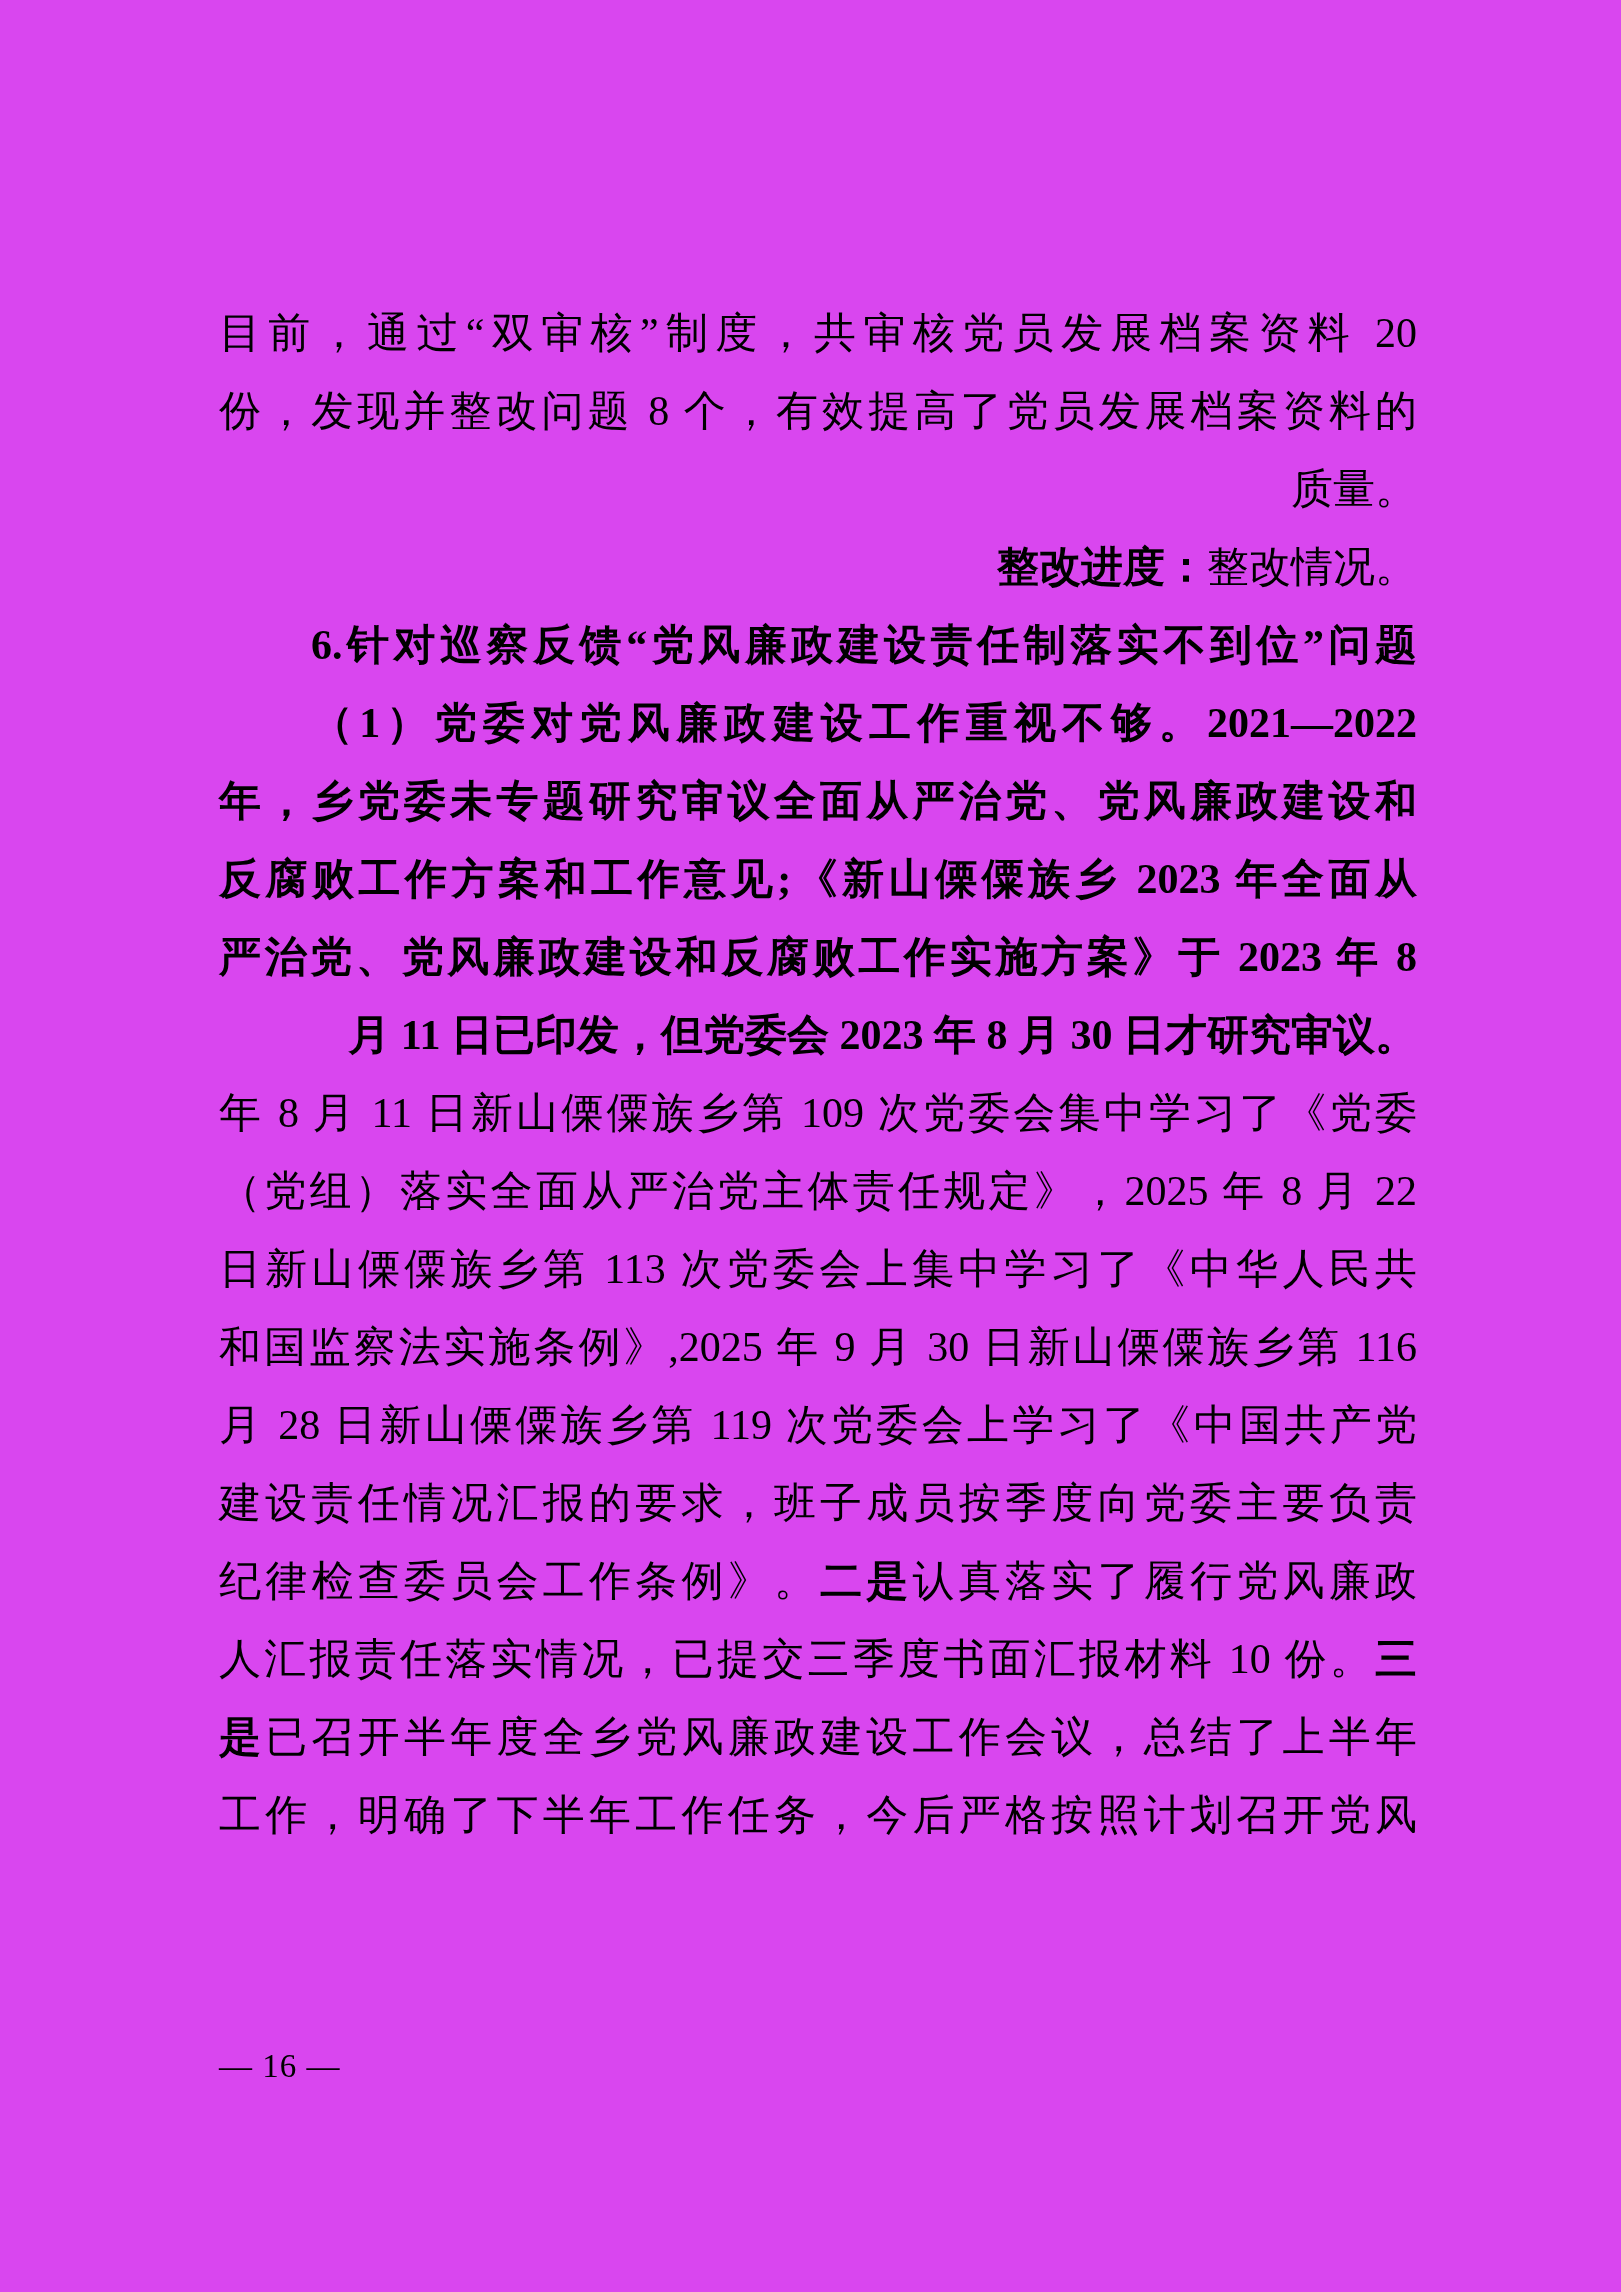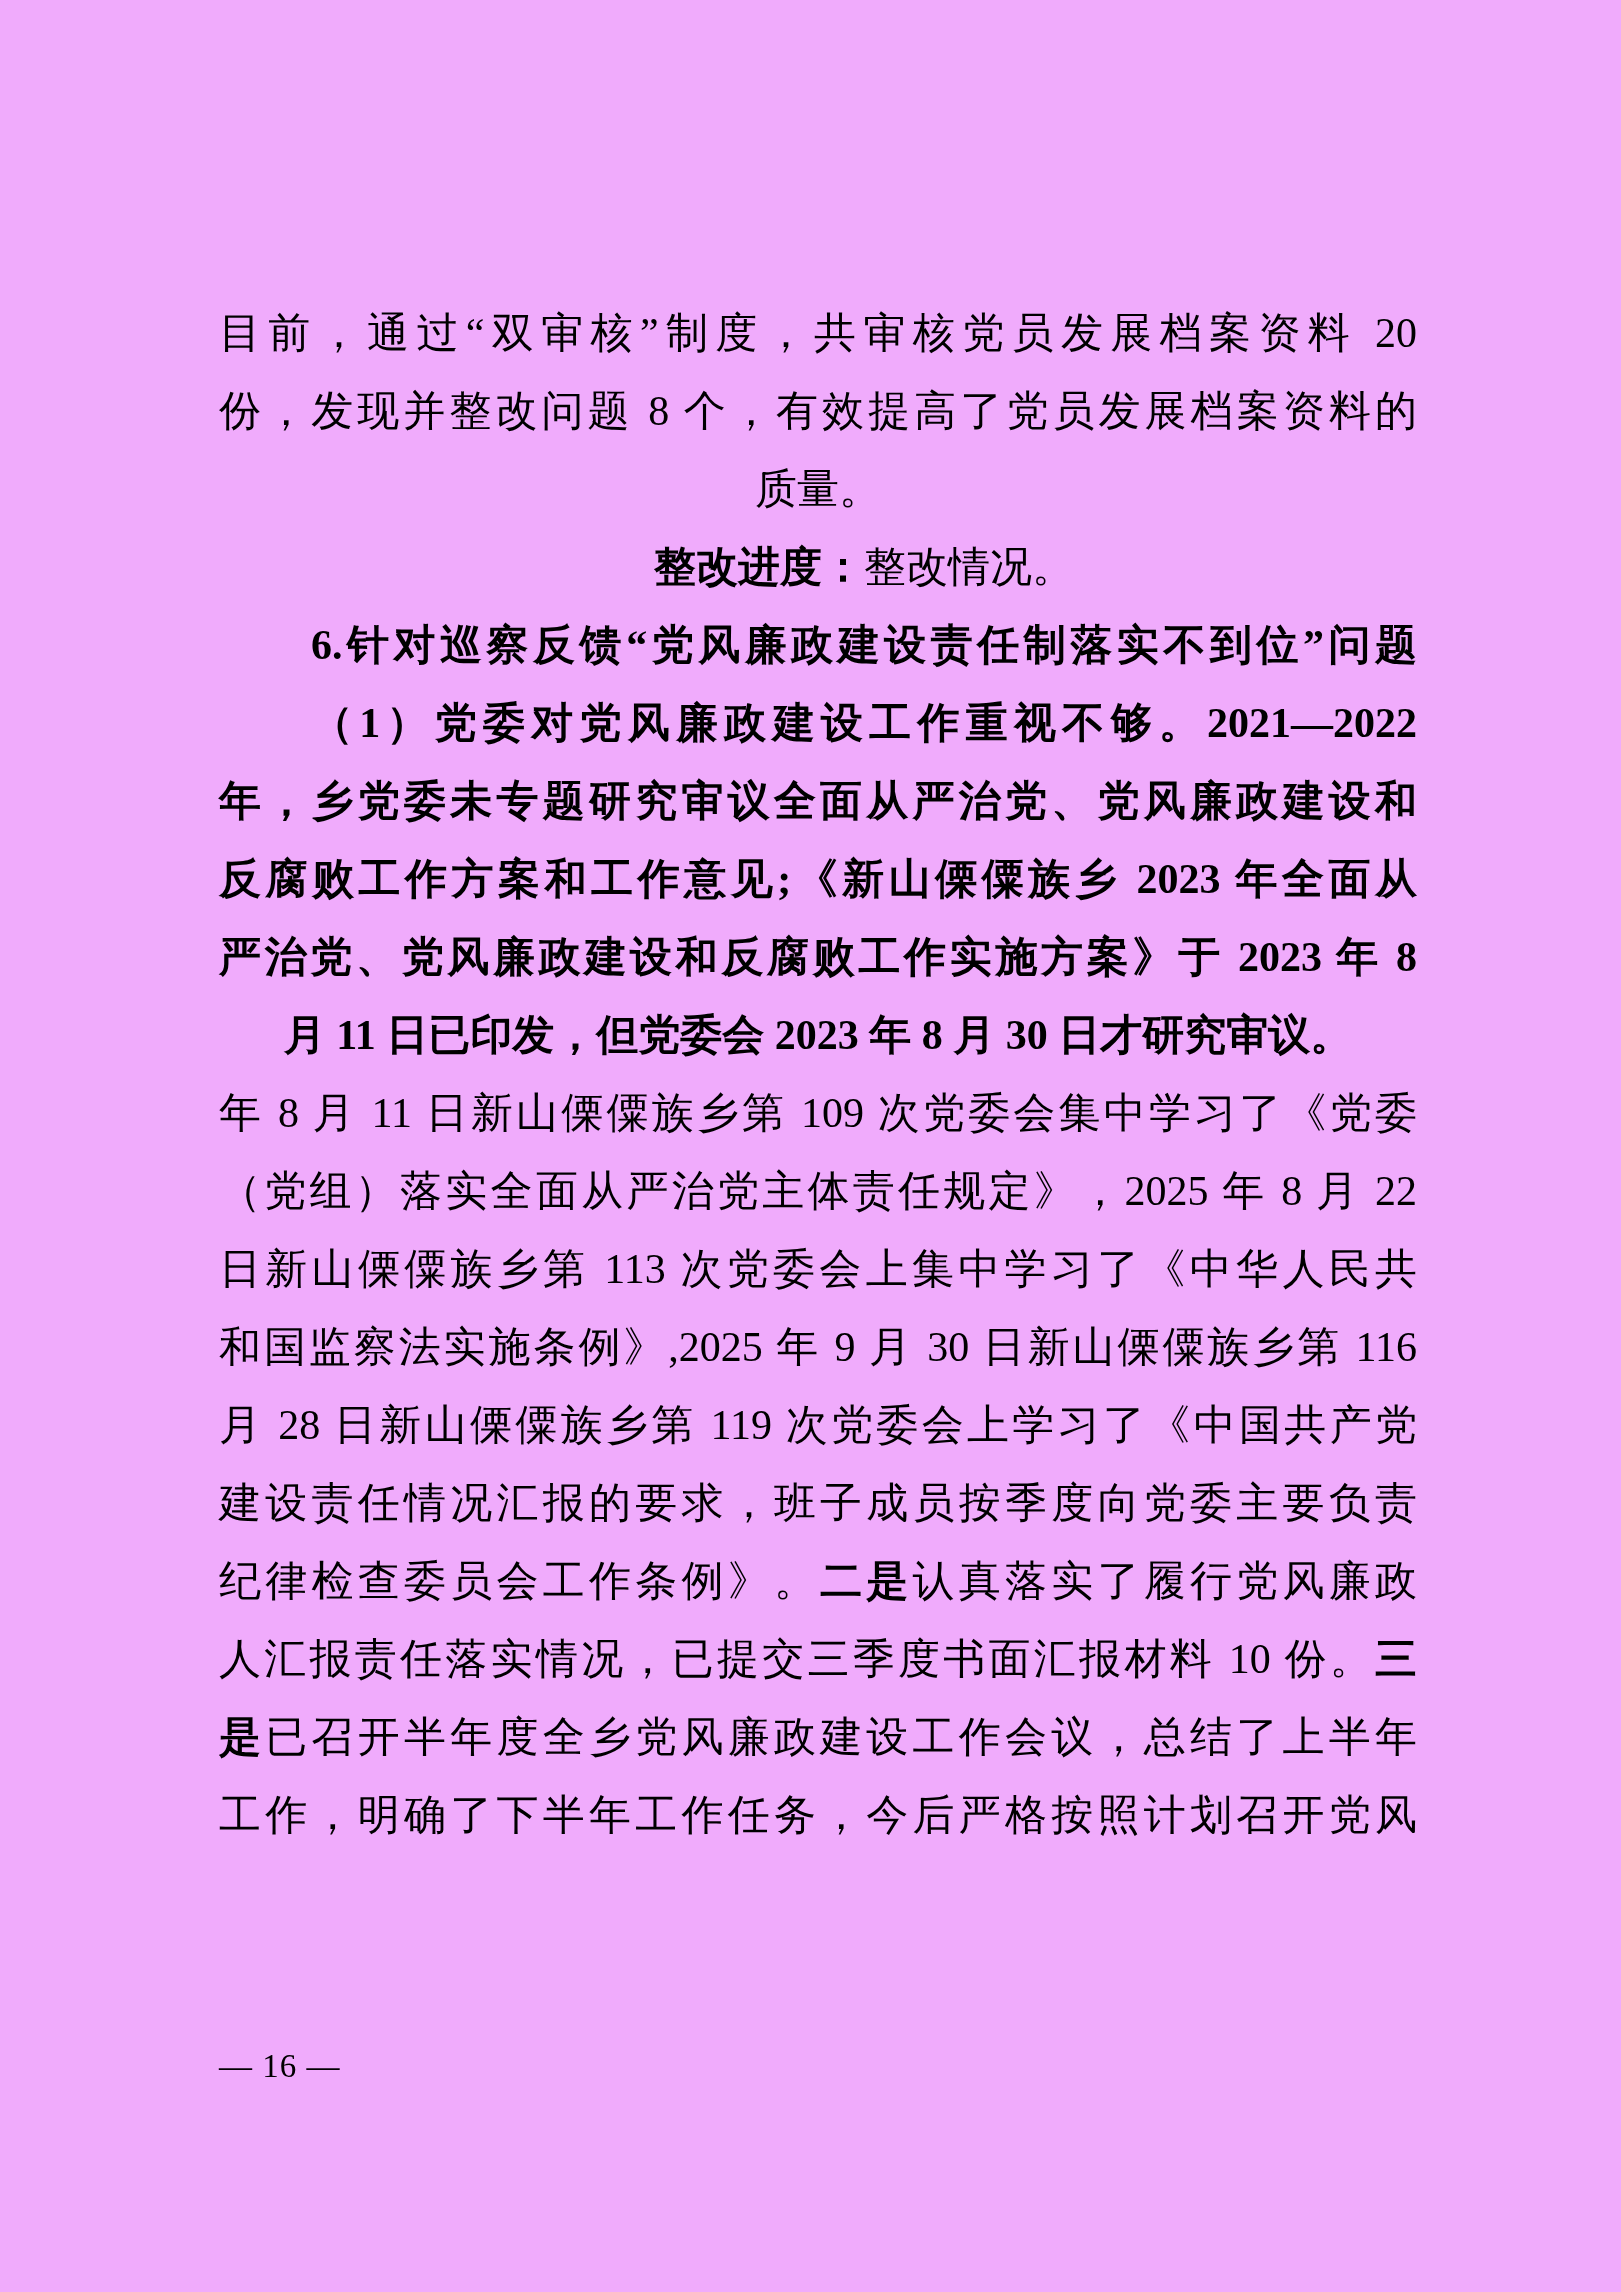--- a/index.html
+++ b/index.html
@@ -11,34 +11,34 @@
     height: 2293px;
     background: #ffffff;
     position: relative;
     overflow: hidden;
     font-family: "Liberation Serif", "DejaVu Serif", serif;
     color: #000000;
   }
   .page {
     position: absolute;
     inset: 0;
-    background: #f0abfc;
+    background: #d946ef;
   }
   .text-block {
     position: absolute;
     left: 219px;
     top: 294px;
     width: 1198px;
     font-size: 42px;
   }
   .line {
     height: 78px;
     line-height: 78px;
     white-space: normal;
-    text-align: center;
+    text-align: right;
   }
   .line.just {
     text-align: justify;
     text-align-last: justify;
   }
   .line.indent {
     text-indent: 92px;
   }
   .b {
     font-weight: 700;

